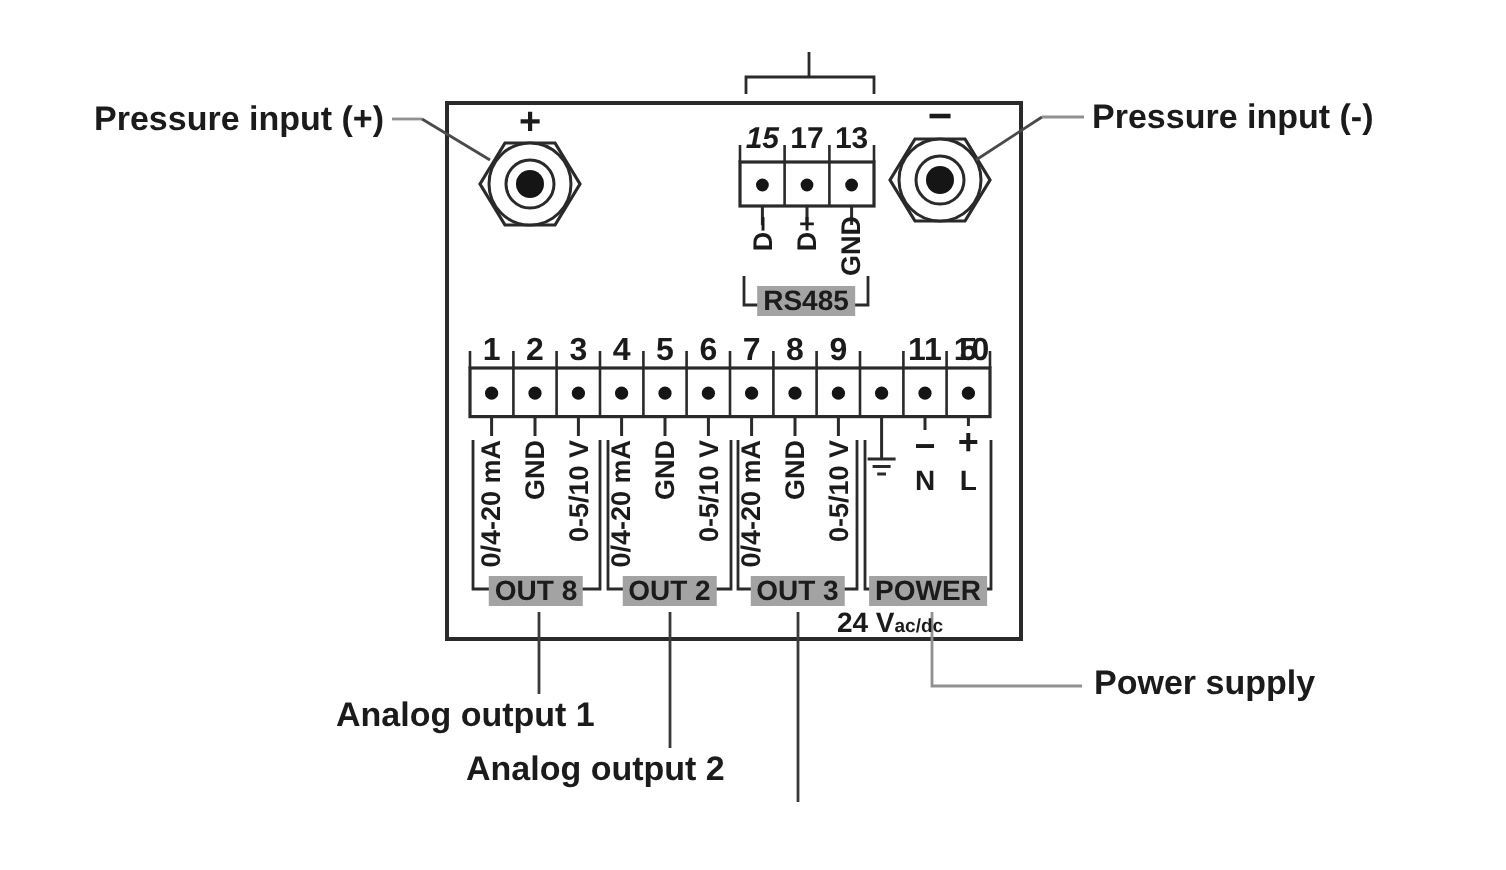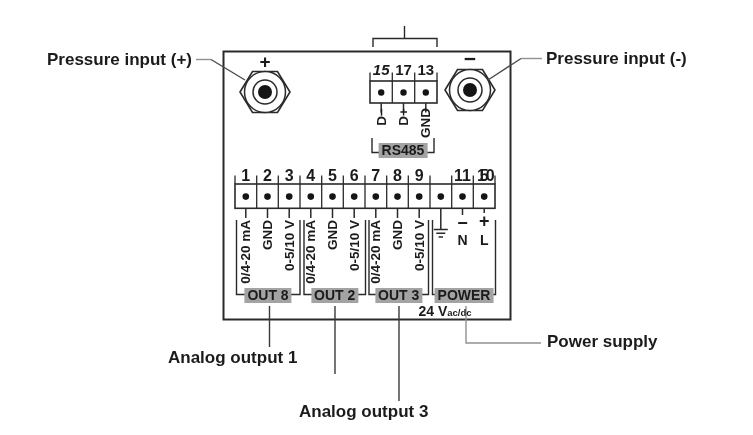--- a/index.html
+++ b/index.html
@@ -141,19 +141,19 @@
   <div class="t nl" style="left:473.2px;top:233px;">L</div>
 
   <div class="t rating" style="left:414px;top:268px;margin-top:36px;"><span>24 V</span><span class="sub">ac/dc</span></div>
 
   <div class="t tag" style="left:268px;top:288px;">OUT 8</div>
   <div class="t tag" style="left:334.7px;top:288px;">OUT 2</div>
   <div class="t tag" style="left:398.7px;top:288px;">OUT 3</div>
   <div class="t tag" style="left:464px;top:288px;">POWER</div>
 
   <div class="t fs17" style="left:168px;top:349px;">Analog output 1</div>
-  <div class="t fs17" style="left:299px;top:403px;">Analog output 3</div>
+  <div class="t fs17" style="left:233px;top:376px;">Analog output 2</div>
 
   <div class="t" style="left:547px;top:332px;text-align:right;">
     <div class="pwr-line">Power supply</div>
   </div>
 
 </div>
 
 </body></html>

